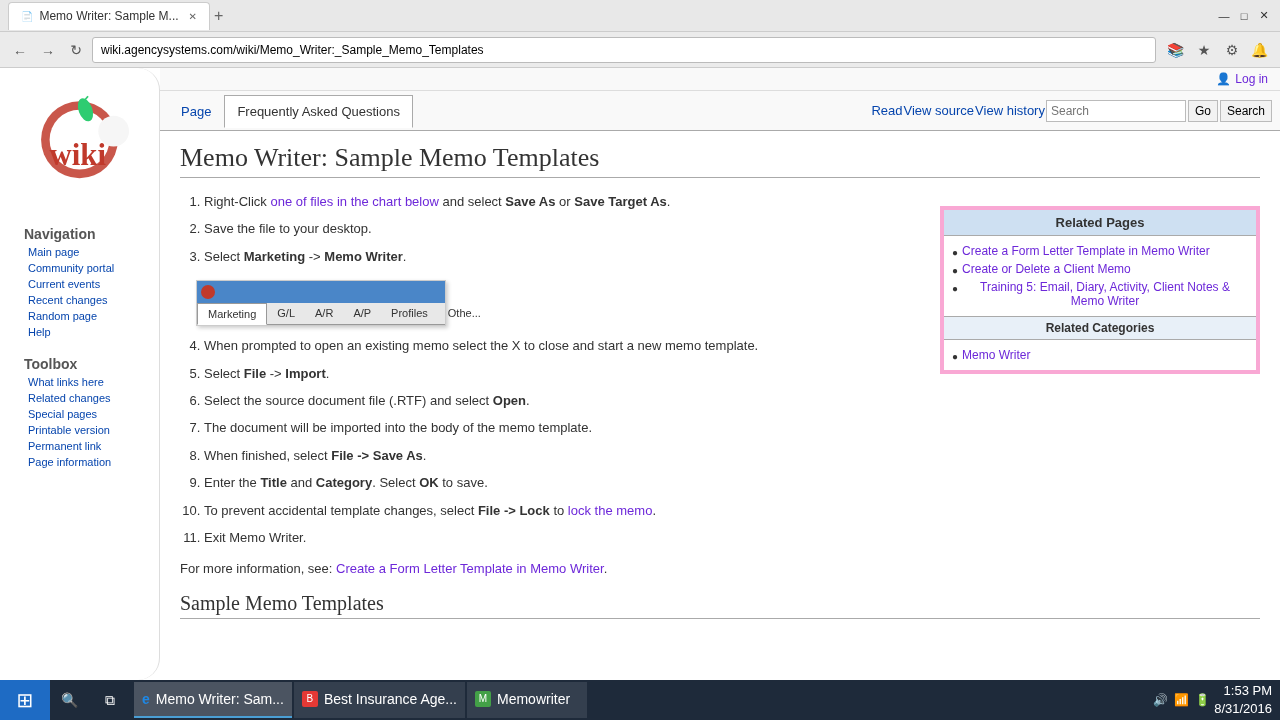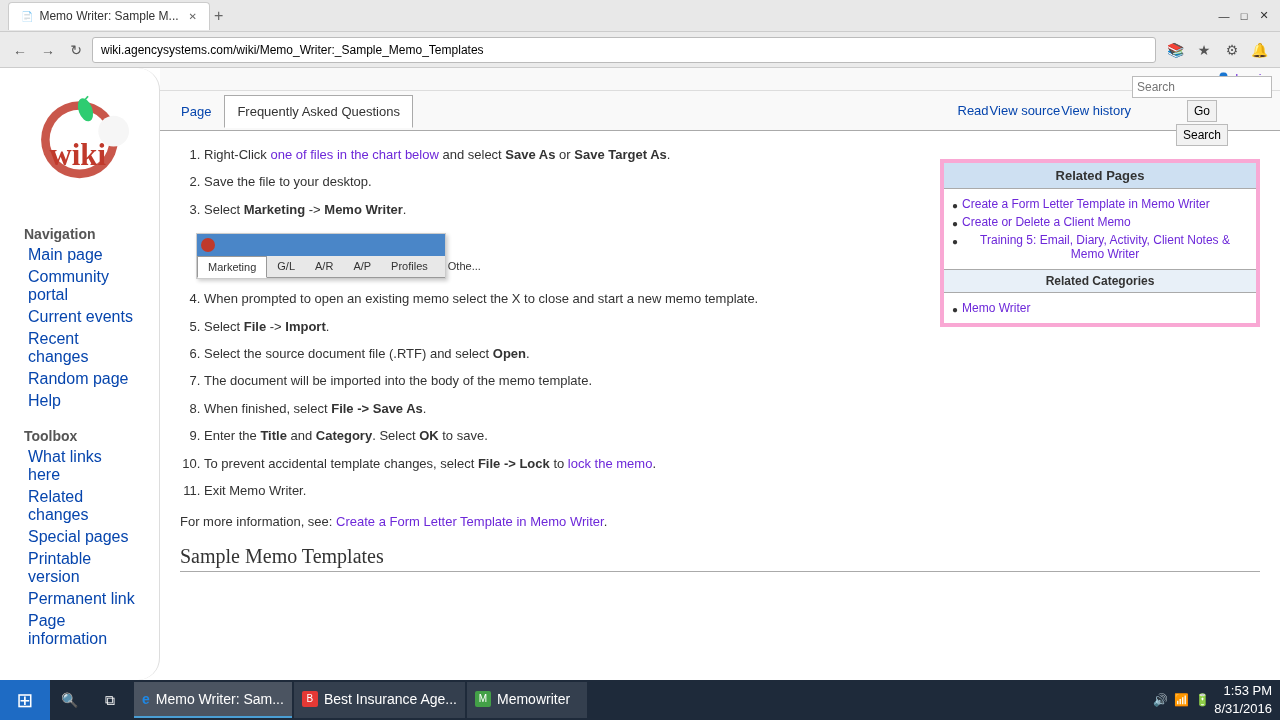--- a/index.html
+++ b/index.html
@@ -82,21 +82,21 @@
       font-weight: bold;
       color: #555;
       padding: 6px 8px 2px 8px;
       text-transform: none;
     }
     .sidebar-link {
       display: block;
       color: #0645ad;
       text-decoration: none;
       padding: 2px 8px 2px 12px;
-      font-size: 16px;
+      font-size: 11px;
       cursor: pointer;
     }
 
     
     .content-area {
       flex: 1;
       overflow-y: auto;
       padding: 0;
     }
     .tabs-bar {
@@ -133,21 +133,20 @@
     .tab-action-link {
       color: #0645ad;
       text-decoration: none;
       font-size: 13px;
       cursor: pointer;
     }
     .search-box {
       display: flex;
       align-items: center;
       gap: 2px;
-      flex-direction: column;
     }
     .search-input {
       height: 22px;
       border: 1px solid #bbb;
       padding: 0 4px;
       font-size: 12px;
       width: 140px;
     }
     .search-btn {
       height: 22px;
@@ -457,20 +456,21 @@
         <a class="tab-action-link">View history</a>
         <div class="search-box">
           <input class="search-input" type="text" placeholder="Search" style="">
           <button class="search-btn">Go</button>
           <button class="search-btn">Search</button>
         </div>
       </div>
     </div>
 
     <div class="article-content">
+      <h1 class="article-title">Memo Writer: Sample Memo Templates</h1>
 
       
       <div class="related-box">
         <div class="related-box-header">Related Pages</div>
         <div class="related-box-content">
           <ul>
             <li>
               <span class="bullet">●</span>
               <a class="article-link">Create a Form Letter Template in Memo Writer</a>
             </li>

